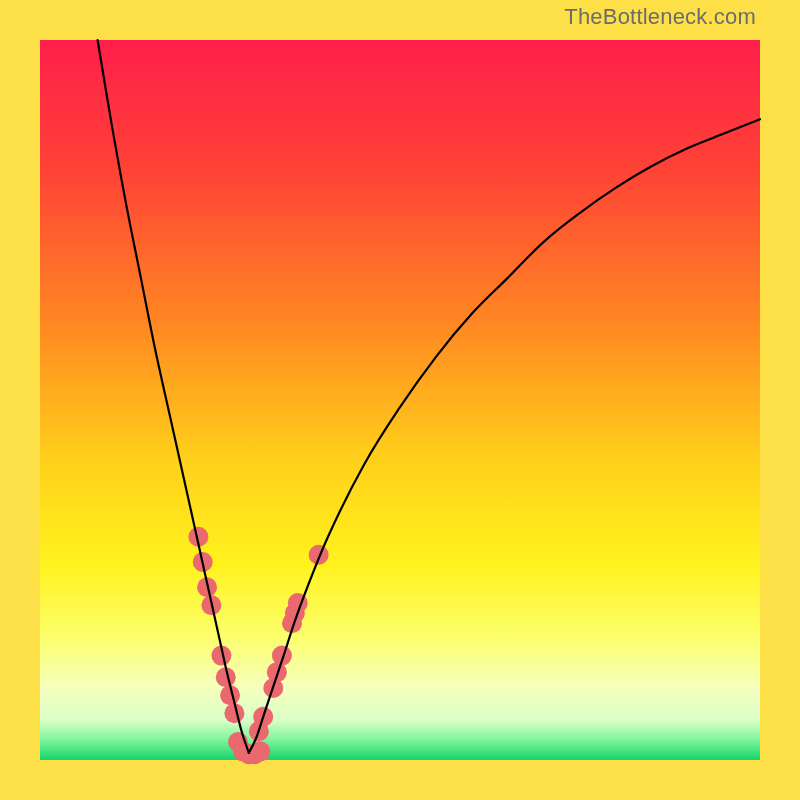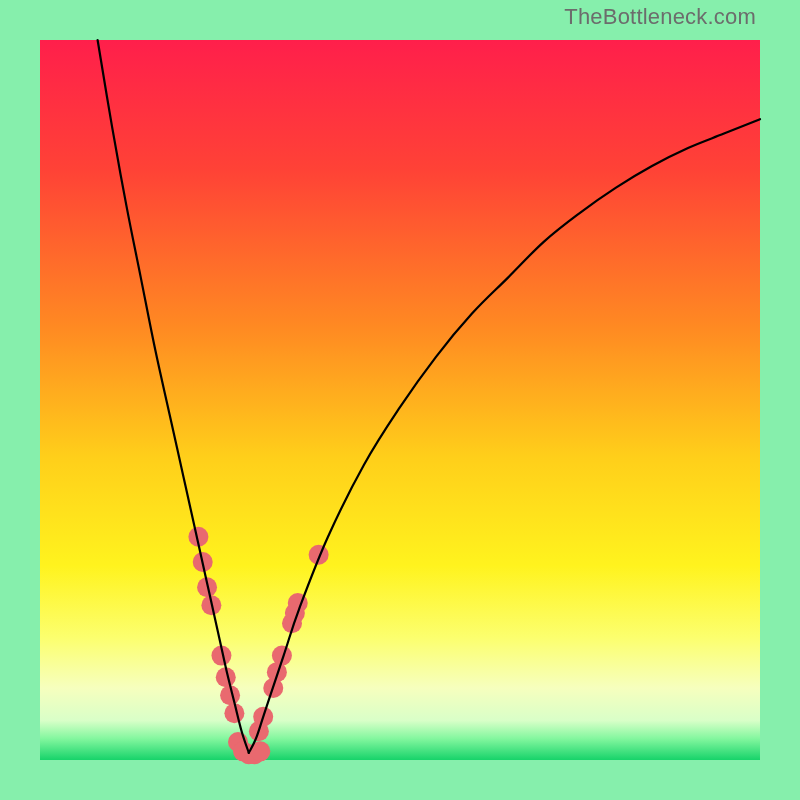--- a/index.html
+++ b/index.html
@@ -10,21 +10,21 @@
     background: #000;
     overflow: hidden;
     font-family: Arial, Helvetica, sans-serif;
   }
   .frame {
     position: absolute;
     left: 0;
     top: 0;
     width: 800px;
     height: 800px;
-    background: #86efac;
+    background: #fde047;
   }
   .plot-area {
     position: absolute;
     left: 40px;
     top: 40px;
     width: 720px;
     height: 720px;
     
   }
   .gradient {

